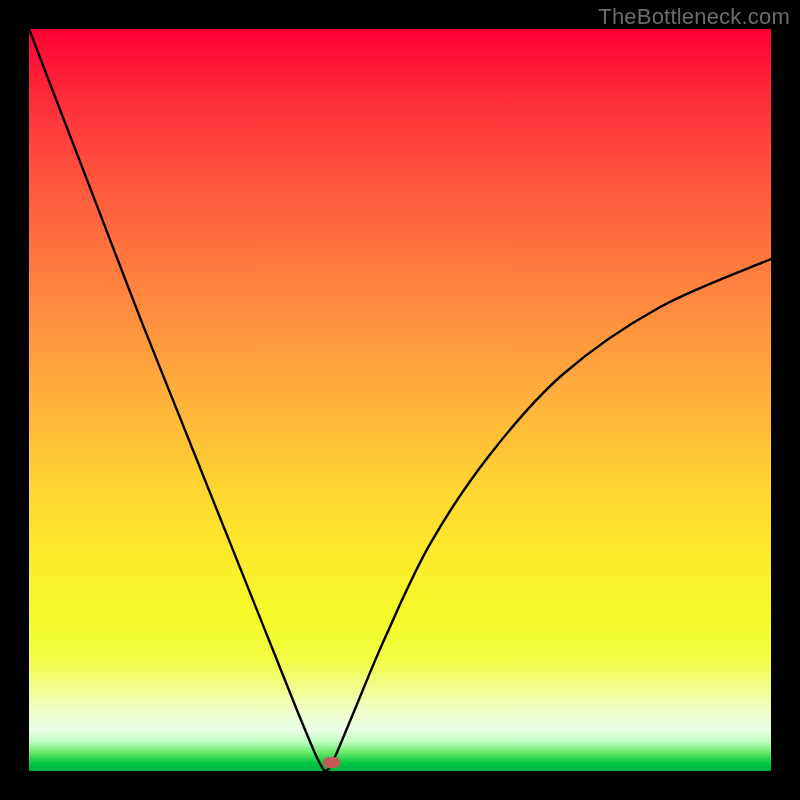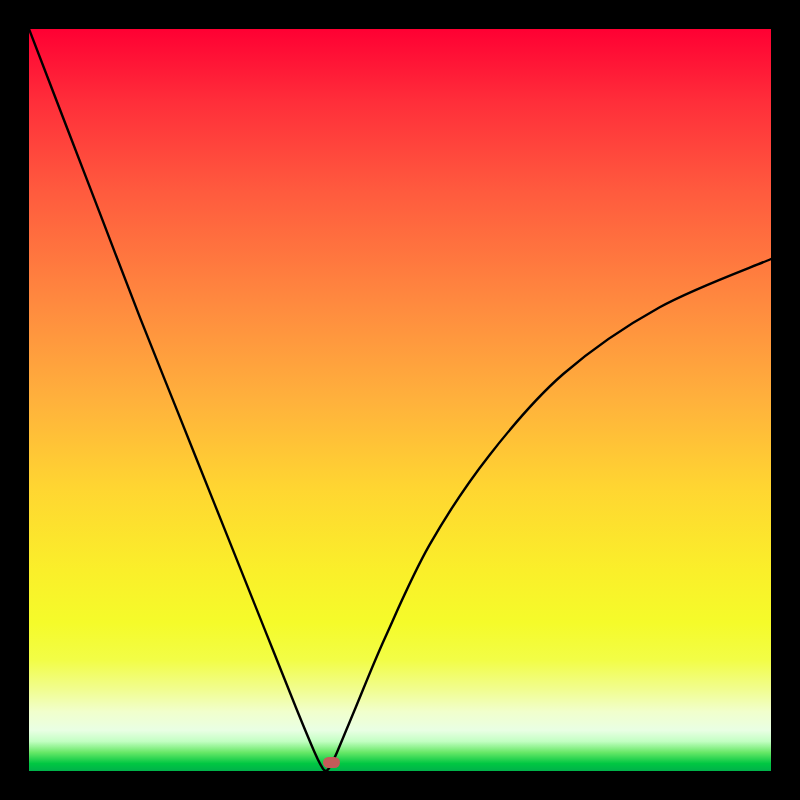--- a/index.html
+++ b/index.html
@@ -56,19 +56,20 @@
     width: 17px;
     height: 11px;
     background: #c45b59;
     border-radius: 6px;
   }
 </style>
 </head>
 <body>
 
 <div class="frame">
+  <div class="watermark">TheBottleneck.com</div>
   <div class="plot-area">
     <svg class="curve" viewBox="0 0 742 742" preserveAspectRatio="none">
       <path fill="none" stroke="#000" stroke-width="2.4" stroke-linecap="round" stroke-linejoin="round" d="M 0 0 C 6.18 16.08, 24.73 64.31, 37.10 96.46 C 49.47 128.61, 61.83 160.77, 74.20 192.92 C 86.57 225.07, 98.93 257.84, 111.30 289.38 C 123.67 320.92, 136.03 351.21, 148.40 382.13 C 160.77 413.05, 173.13 443.96, 185.50 474.88 C 197.87 505.80, 212.71 542.90, 222.60 567.63 C 232.49 592.36, 237.44 604.73, 244.86 623.28 C 252.28 641.83, 260.32 662.23, 267.12 678.93 C 273.92 695.63, 281.34 713.56, 285.67 723.45 C 290.00 733.34, 291.24 735.20, 293.09 738.29 C 294.95 741.38, 295.56 742.00, 296.80 742.00 C 298.04 742.00, 298.66 741.38, 300.51 738.29 C 302.37 735.20, 303.60 733.34, 307.93 723.45 C 312.26 713.56, 318.44 698.10, 326.48 678.93 C 334.52 659.76, 343.79 635.65, 356.16 608.44 C 368.53 581.23, 383.37 545.99, 400.68 515.69 C 417.99 485.39, 437.78 455.09, 460.04 426.65 C 482.30 398.21, 505.80 369.76, 534.24 345.03 C 562.68 320.30, 596.07 297.42, 630.70 278.25 C 665.33 259.08, 723.45 238.06, 742.00 230.02" id="curve-path"></path>
     </svg>
     <div class="marker" id="marker" style="left: 294.236px; top: 727.596px; background: rgb(196, 91, 89);"></div>
   </div>
 </div>
 
 </body></html>

